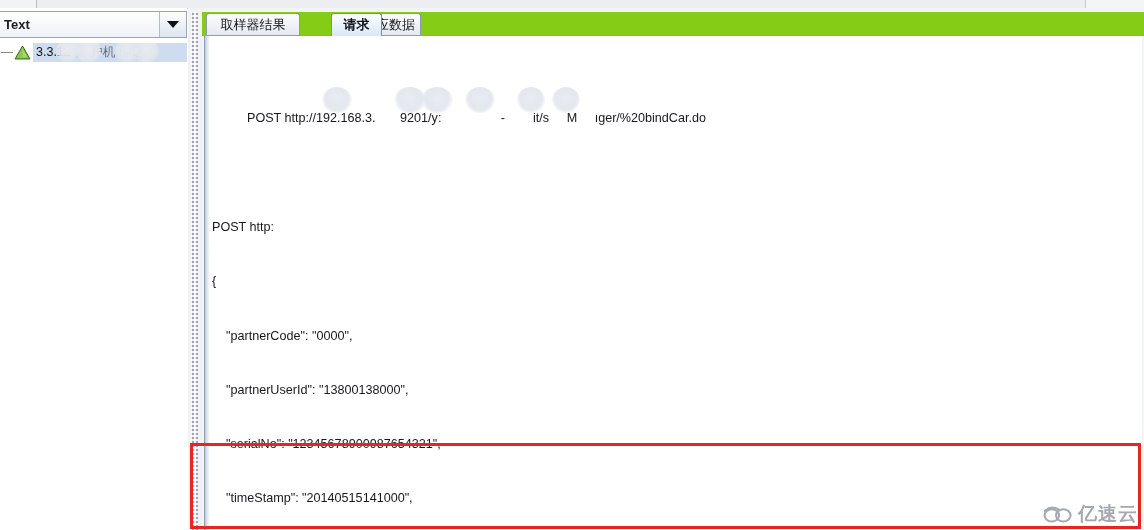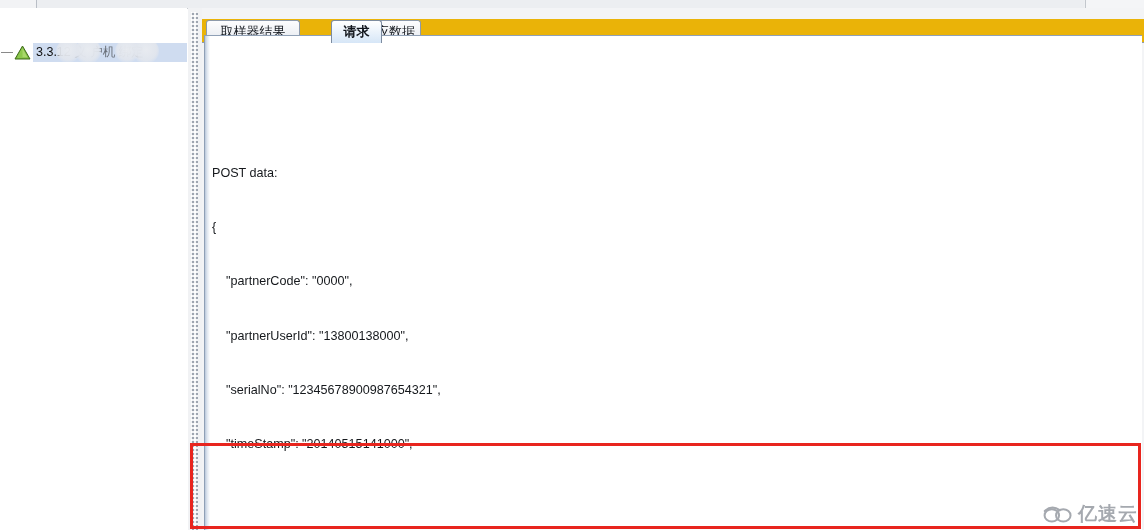--- a/index.html
+++ b/index.html
@@ -66,22 +66,22 @@
       radial-gradient(circle, #9ea5b0 0.9px, rgba(0,0,0,0) 1.1px),
       radial-gradient(circle, #ffffff 0.9px, rgba(0,0,0,0) 1.1px);
     background-size:4px 4px,4px 4px;
     background-position:0 0,2px 2px;
   }
 
   
   .right-panel{position:absolute;left:202px;top:8px;width:942px;height:522px;background:#f3f4f6;}
 
   .tabstrip{
-    position:absolute;left:0;top:11px;width:942px;height:24px;
-    background:#eab308;border-bottom:1px solid #8d9aab;box-sizing:border-box;
+    position:absolute;left:0;top:4px;width:942px;height:24px;
+    background:#84cc16;border-bottom:1px solid #8d9aab;box-sizing:border-box;
   }
   .tab{
     position:absolute;top:1px;height:23px;box-sizing:border-box;
     display:flex;align-items:center;justify-content:center;
     font-size:13px;color:#12161c;white-space:nowrap;
     border:1px solid #8d9aab;border-bottom:none;
     background:linear-gradient(#fdfdfe,#e4e8ee);
     padding:0 7px;
     border-top-left-radius:3px;border-top-right-radius:3px;
   }
@@ -129,20 +129,26 @@
 <div class="app">
 
   <div class="top-strip">
     <div class="seg-a"></div>
     <div class="seg-b"></div>
     <div class="seg-c"></div>
   </div>
 
   <div class="left-panel">
 
+    <div class="combo">
+      <div class="combo-text">Text</div>
+      <div class="combo-arrow">
+        <span class="tri"></span>
+      </div>
+    </div>
 
     <div class="tree-row">
       <span class="tree-dash">—</span>
       <span class="tree-icon">
         <svg width="17" height="15" viewBox="0 0 17 15">
           <polygon points="8.5,1 16,14 1,14" fill="#7dbb3f" stroke="#3f6b1b" stroke-width="1"></polygon>
           <polygon points="8.5,3 13.6,12.6 3.4,12.6" fill="#a9d86b"></polygon>
           <polygon points="8.5,3 8.5,12.6 3.4,12.6" fill="#8cc84b"></polygon>
         </svg>
       </span>
@@ -175,23 +181,32 @@
       </div>
       <div class="tab" style="left:155px;width:64px;">
         <span>响应数据</span>
       </div>
     </div>
 
     <div class="doc">
       <div class="doc-rail"></div>
       <div class="doc-text">
 
+        <span class="ln" style="position:relative;">
+          <span>POST http://192.168.3.       9201/y:                 -        it/s     M     ıger/%20bindCar.do</span>
+          <i class="blur" style="left:110px;top:-4px;width:30px;height:26px;"></i>
+          <i class="blur" style="left:182px;top:-4px;width:32px;height:26px;"></i>
+          <i class="blur" style="left:209px;top:-4px;width:32px;height:26px;"></i>
+          <i class="blur" style="left:253px;top:-4px;width:30px;height:26px;"></i>
+          <i class="blur" style="left:305px;top:-4px;width:28px;height:26px;"></i>
+          <i class="blur" style="left:340px;top:-4px;width:28px;height:26px;"></i>
+        </span>
 
         <span class="ln"></span>
-        <span class="ln">POST data:</span>
+        <span class="ln">POST http:</span>
         <span class="ln">{</span>
         <span class="ln">    "partnerCode": "0000",</span>
         <span class="ln">    "partnerUserId": "13800138000",</span>
         <span class="ln">    "serialNo": "12345678900987654321",</span>
         <span class="ln">    "timeStamp": "20140515141000",</span>
         
         
         
         
         

